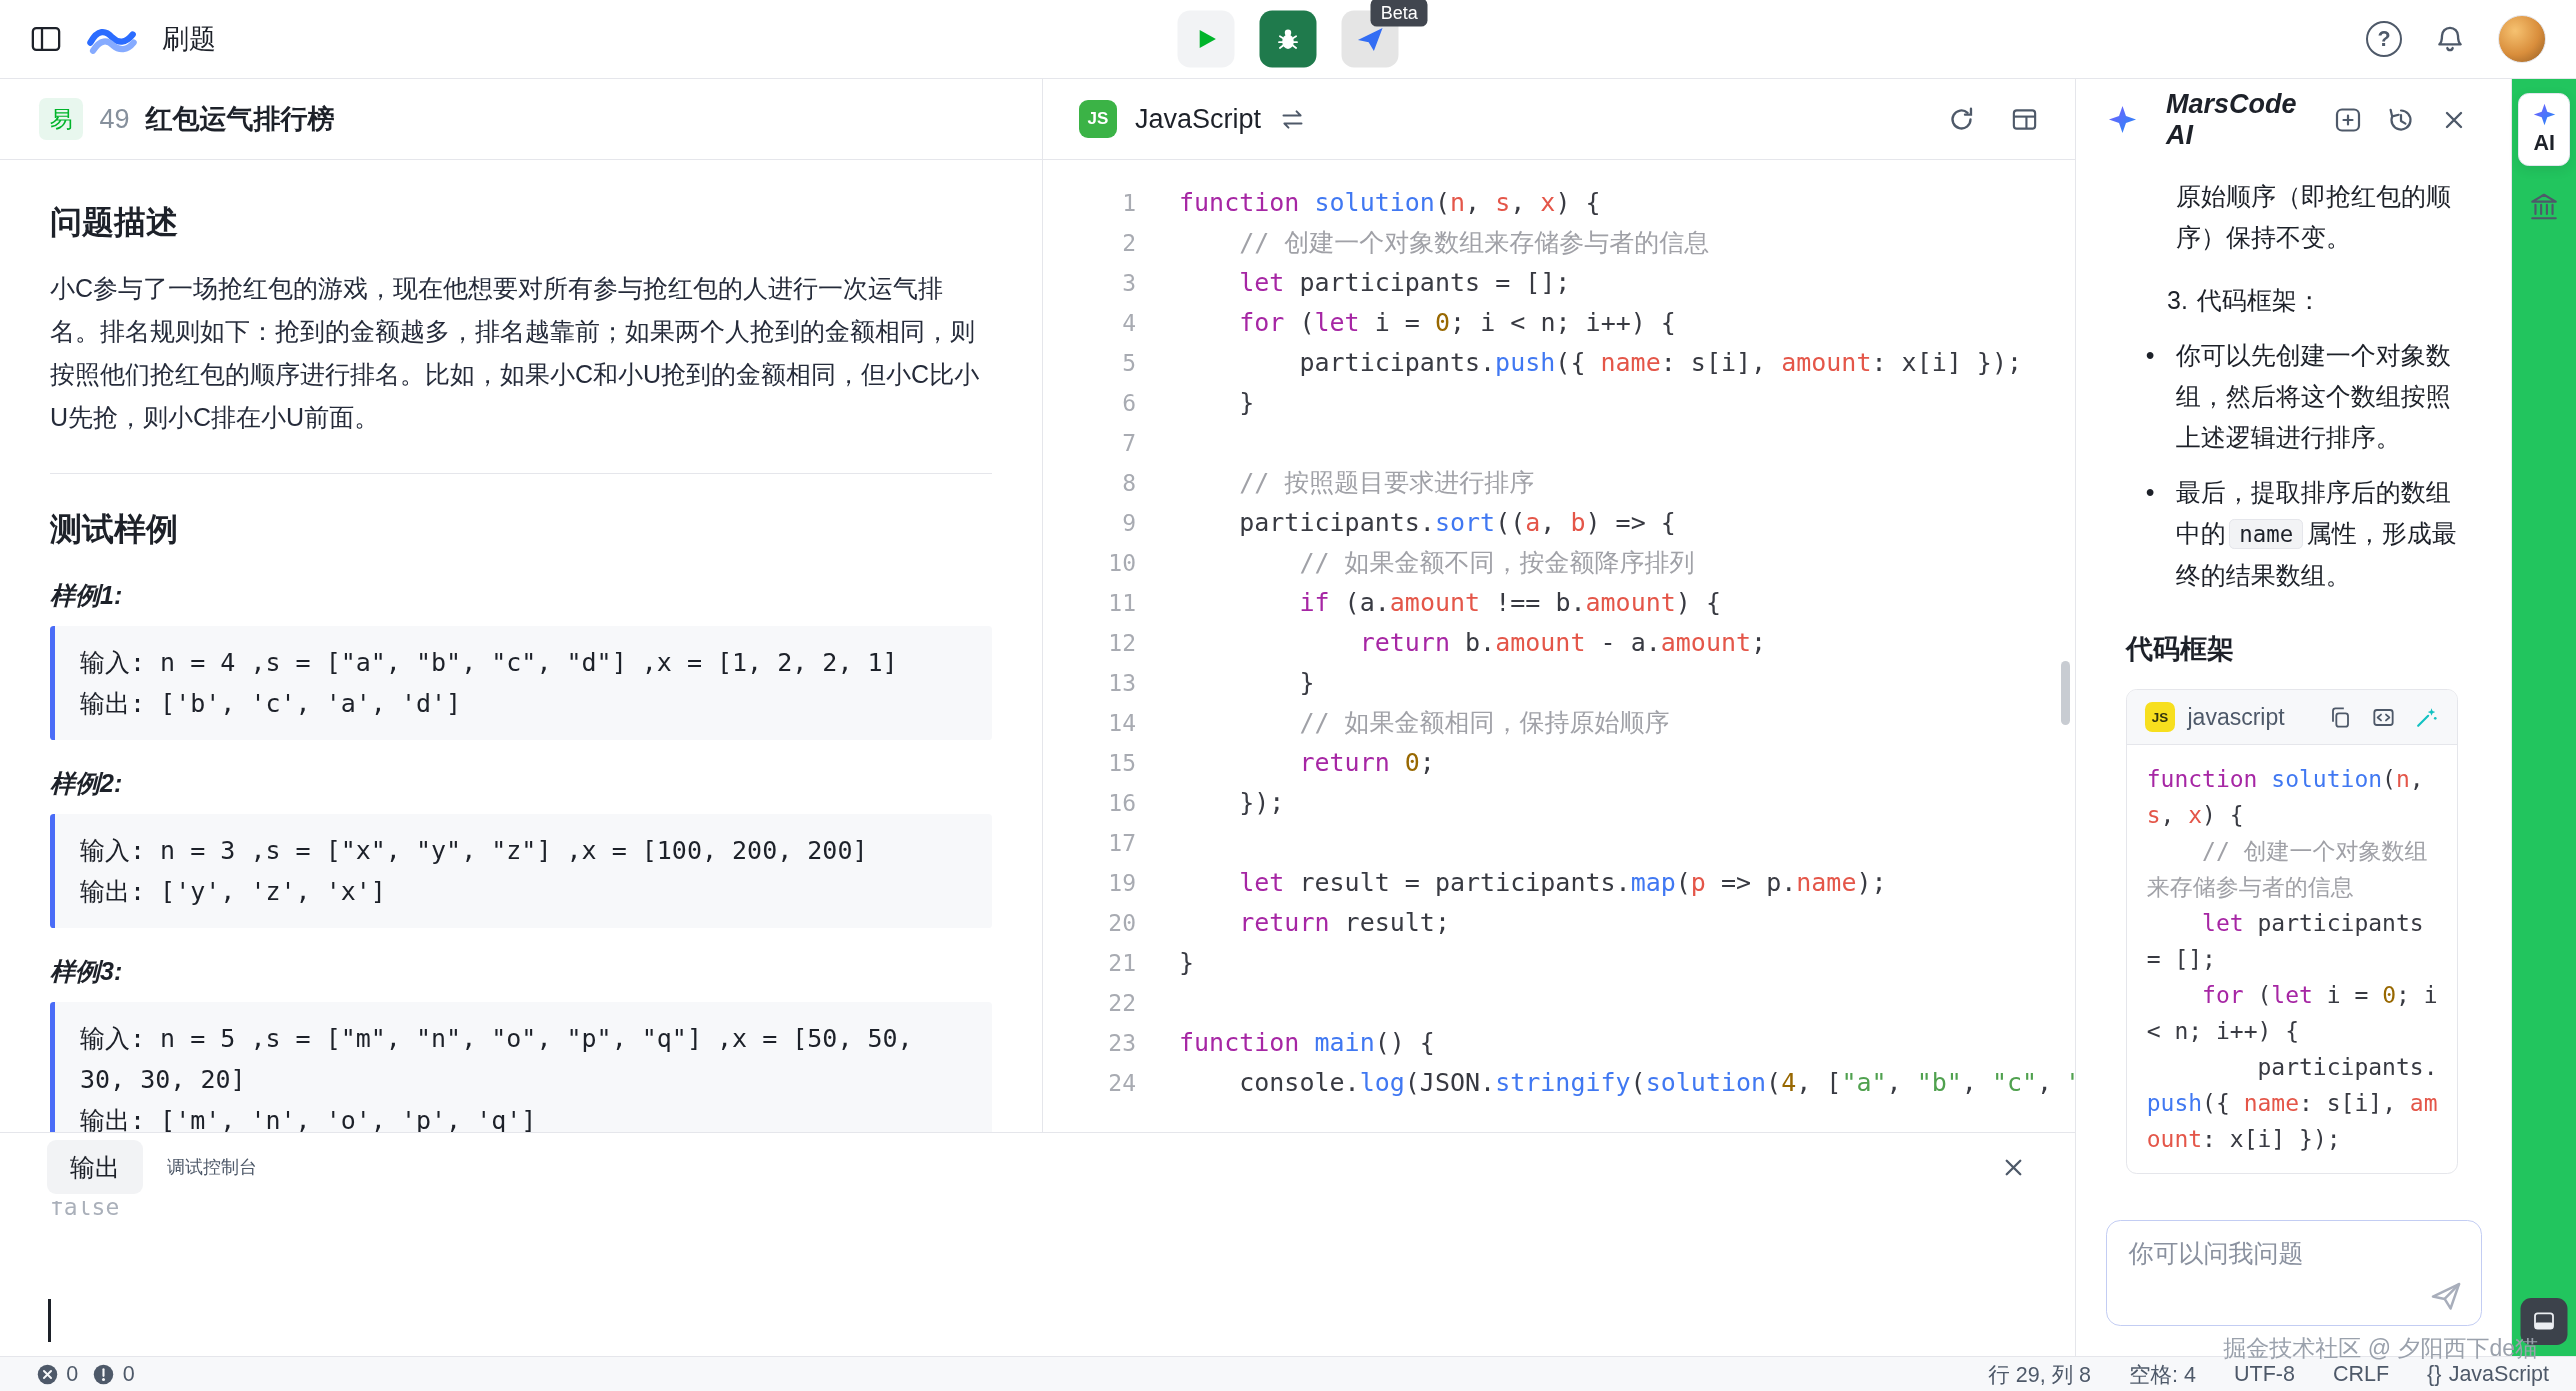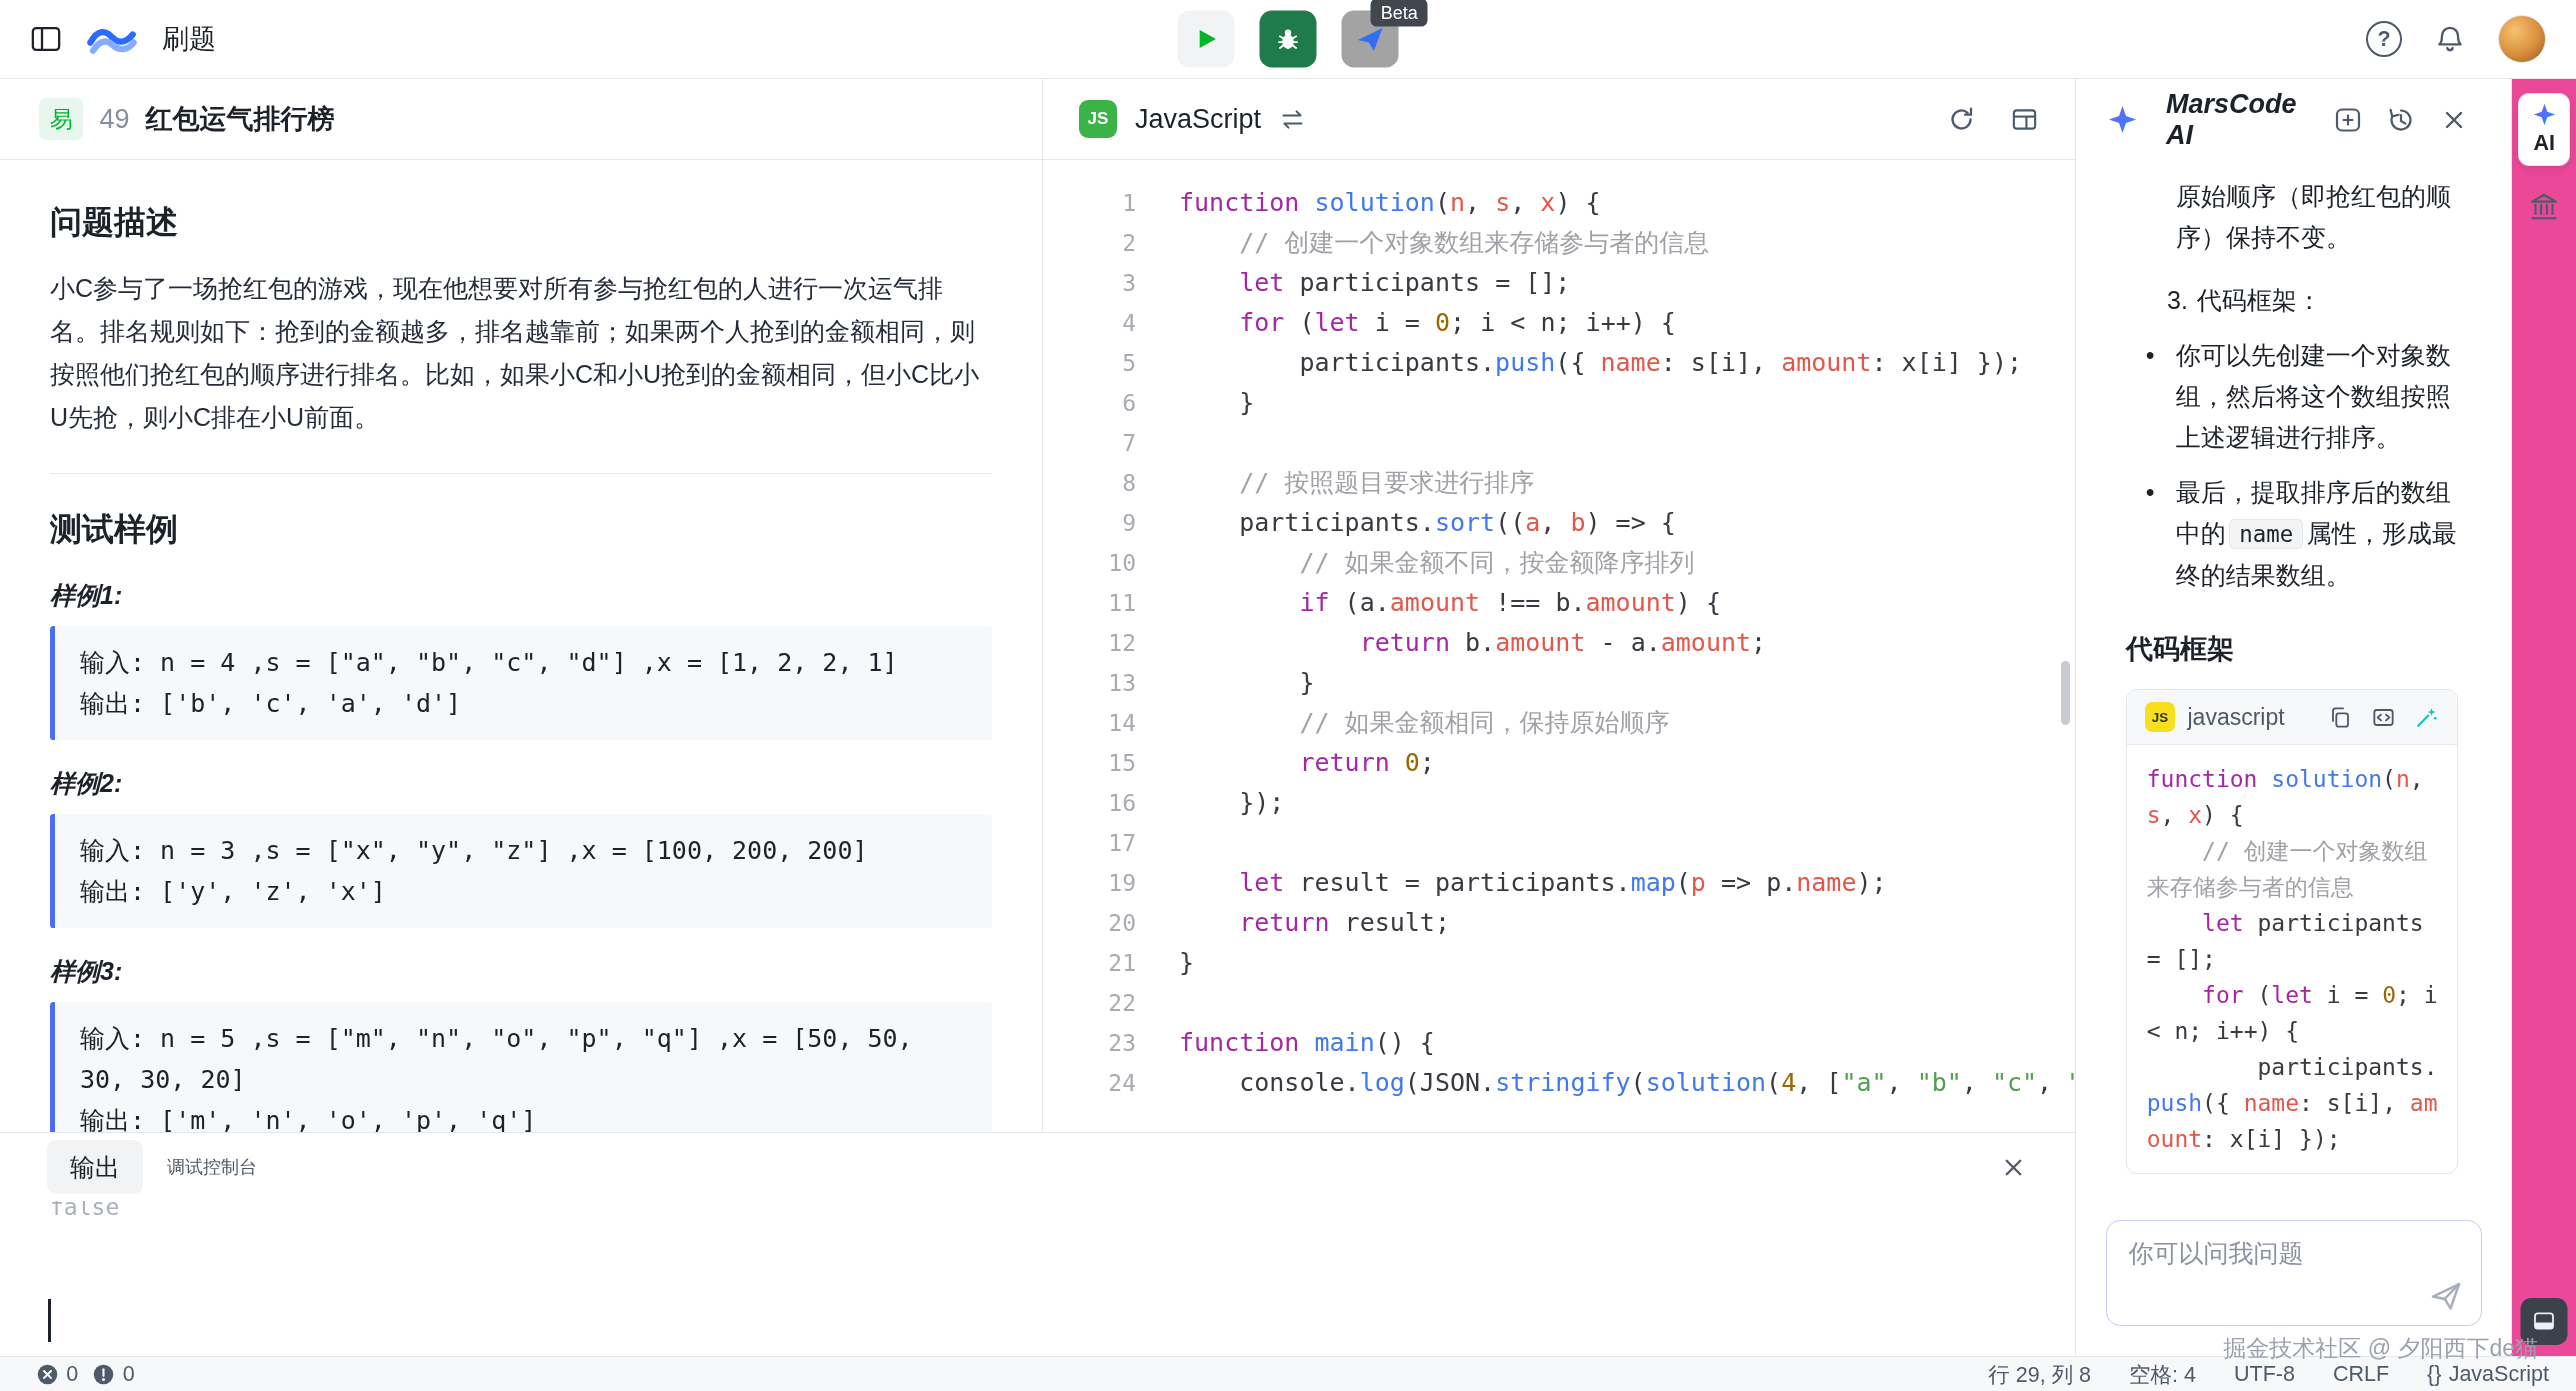--- a/index.html
+++ b/index.html
@@ -10,21 +10,21 @@
   
   .topbar { height:79px; background:#fff; border-bottom:0.9px solid #e5e6eb;
     display:flex; align-items:center; padding:0 30px; position:relative; z-index:20; }
   .tb-left { display:flex; align-items:center; gap:23px; }
   .iconbtn { display:flex; align-items:center; justify-content:center; cursor:pointer; color:#1d2129; }
   .app-name { font-size:27px; color:#1d2129; }
   .tb-center { position:absolute; left:50%; top:50%; transform:translate(-50%,-50%); display:flex; gap:25px; }
   .tbbtn { width:57px; height:57px; border-radius:12.5px; display:flex; align-items:center; justify-content:center; position:relative; cursor:pointer; }
   .run-btn { background:#f2f3f5; }
   .debug-btn { background:#1f7a4c; }
-  .send-btn { background:#a3a3a3; }
+  .send-btn { background:#e5e5e5; }
   .beta-badge { position:absolute; top:-12.5px; right:-29px; background:#41464f; color:#fff;
     font-size:18px; line-height:1; padding:5.4px 9.8px; border-radius:6.3px; }
   .tb-right { margin-left:auto; display:flex; align-items:center; gap:32px; }
   .help-circle { width:36px; height:36px; border-radius:50%; border:2.2px solid #4e5969;
     color:#4e5969; font-size:21.5px; font-weight:bold; display:flex; align-items:center; justify-content:center; }
   .avatar { width:48px; height:48px; border-radius:50%; border:0.9px solid #e5e6eb;
     background:radial-gradient(circle at 35% 32%, #f6c271 0%, #d98e3c 55%, #8f5a22 100%); }
 
   
   .main { display:flex; height:1277px; }
@@ -93,21 +93,21 @@
   .ai-card-lang { font-size:23px; color:#4e5969; }
   .ai-card-icons { margin-left:auto; display:flex; gap:18px; color:#4e5969; align-items:center; }
   .ai-card-body { padding:16px 19.7px; font-size:23px; line-height:36px; font-family:"DejaVu Sans Mono",monospace; }
   .ai-code-line { white-space:pre-wrap; word-break:break-all; min-height:36px; }
   .ai-input { margin:14.3px 12.5px 30px 30px; height:106px; border:1.8px solid #c3cdf3; border-radius:14.3px;
     position:relative; background:#fff; flex:none; cursor:text; }
   .ai-placeholder { position:absolute; top:16px; left:21.5px; font-size:25px; color:#8a919f; }
   .ai-send { position:absolute; right:18px; bottom:12.5px; color:#a8aebb; cursor:pointer; }
 
   
-  .right-strip { width:66px; border-left:0.9px solid #e5e6eb; background:#ec4899; position:relative;
+  .right-strip { width:66px; border-left:0.9px solid #e5e6eb; background:#22c55e; position:relative;
     display:flex; flex-direction:column; align-items:center;margin-left:17px; }
   .ai-tool-btn { margin-top:14.3px; width:52px; height:73px; background:#fff; border:0.9px solid #e2e6ee; border-radius:10.7px;
     box-shadow:0 3.6px 10.7px rgba(31,35,41,.1); display:flex; flex-direction:column; align-items:center; justify-content:center; gap:5.4px; cursor:pointer; }
   .ai-tool-label { font-size:21.5px; font-weight:bold; }
   .strip-icon { margin-top:25px; color:#4e5969; cursor:pointer; }
   .strip-bottom-btn { position:absolute; bottom:10.7px; left:50%; transform:translateX(-50%); width:47px; height:47px;
     border-radius:10.7px; background:#3c424b; display:flex; align-items:center; justify-content:center; cursor:pointer; }
 
   
   .statusbar { height:36px; background:#f7f8fa; border-top:0.9px solid #e5e6eb; display:flex; align-items:center;

